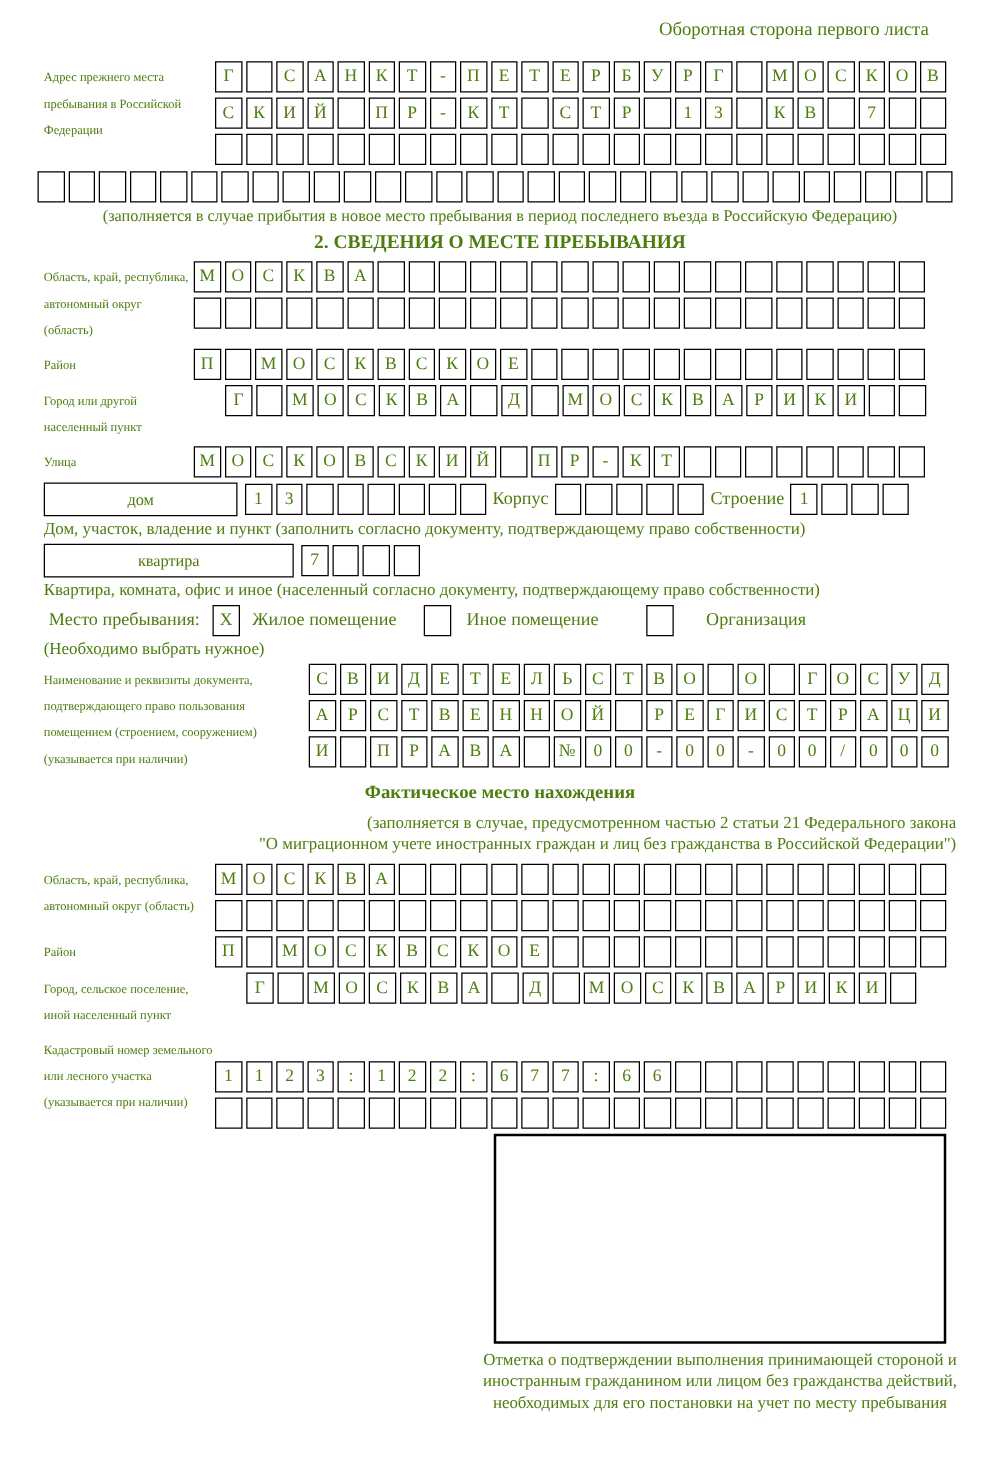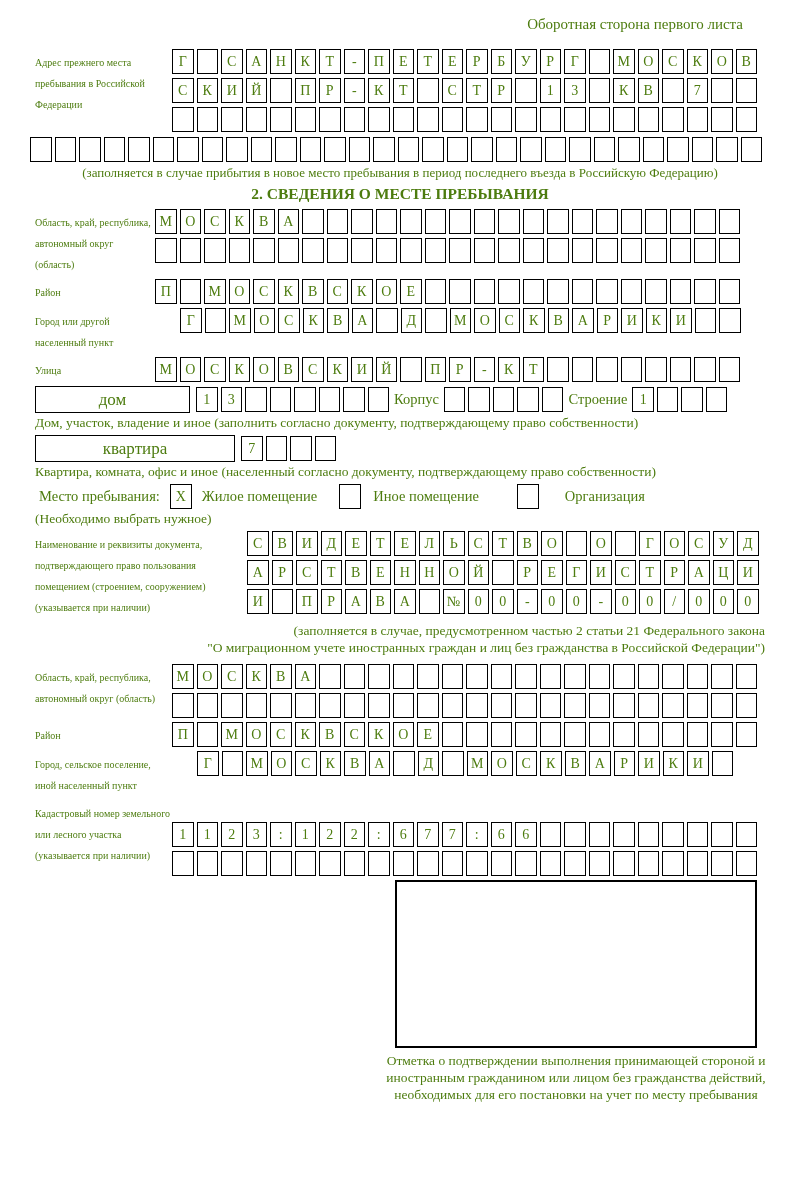--- a/index.html
+++ b/index.html
@@ -22,21 +22,21 @@
     width:21.5px; height:25px; box-sizing:border-box; border:1.8px solid #000;
     display:inline-flex; align-items:center; justify-content:center;
     font-size:14px; flex-shrink:0; background:#fff;
   }
   .fullrow { margin-left:-5px; margin-top:5px; }
   .caption { text-align:center; font-size:13px; margin:3px 0 2px 0; }
   .sec-title { text-align:center; font-weight:bold; font-size:15.5px; margin:4px 0 6px 0; }
 
   .dom-row { display:flex; align-items:center; margin-bottom:2px; }
   .named-box { height:27px; box-sizing:border-box; border:1.8px solid #000;
-    display:flex; align-items:center; justify-content:center; font-size:17px; }
+    display:flex; align-items:center; justify-content:center; font-size:13px; }
   .dom-box { width:155px; margin-right:6px; }
   .kv-box  { width:200px; margin-right:6px; }
   .inline-lbl { font-size:14.5px; margin:0 5px; white-space:nowrap; }
   .small-note { font-size:13.5px; margin:0 0 4px 0; }
 
   .mesto-row { display:flex; align-items:center; margin:4px 0 2px 4px; font-size:14.5px; }
   .chk { width:22px; height:25px; box-sizing:border-box; border:1.8px solid #000;
     display:inline-flex; align-items:center; justify-content:center; font-size:14px; flex-shrink:0; }
   .mesto-note { text-align:left; font-size:13.5px; margin:1px 0 4px 0; width:640px; }
 
@@ -348,21 +348,21 @@
         <span class="cell"></span>
       </div>
     <div class="inline-lbl">Строение</div>
     <div class="cellrow">
         <span class="cell">1</span>
         <span class="cell"></span>
         <span class="cell"></span>
         <span class="cell"></span>
       </div>
   </div>
-  <div class="small-note">Дом, участок, владение и иное (заполнить согласно документу, подтверждающему право собственности)</div>
+  <div class="small-note">Дом, участок, владение и пункт (заполнить согласно документу, подтверждающему право собственности)</div>
 
   <div class="dom-row">
     <div class="named-box kv-box">квартира</div>
     <div class="cellrow">
         <span class="cell">7</span>
         <span class="cell"></span>
         <span class="cell"></span>
         <span class="cell"></span>
       </div>
   </div>
@@ -447,20 +447,21 @@
           <span class="cell">0</span>
           <span class="cell">0</span>
           <span class="cell">/</span>
           <span class="cell">0</span>
           <span class="cell">0</span>
           <span class="cell">0</span>
         </div>
     </div>
   </div>
 
+  <div class="fact-title">Фактическое место нахождения</div>
   <div class="fact-note-block">
     <div class="fact-note">(заполняется в случае, предусмотренном частью 2 статьи 21 Федерального закона</div>
     <div class="fact-note">"О миграционном учете иностранных граждан и лиц без гражданства в Российской Федерации")</div>
   </div>
 
   <div class="field">
     <div class="field-label">Область, край, республика, автономный округ (область)</div>
     <div class="rows">
       <div class="cellrow">
           <span class="cell">М</span>

